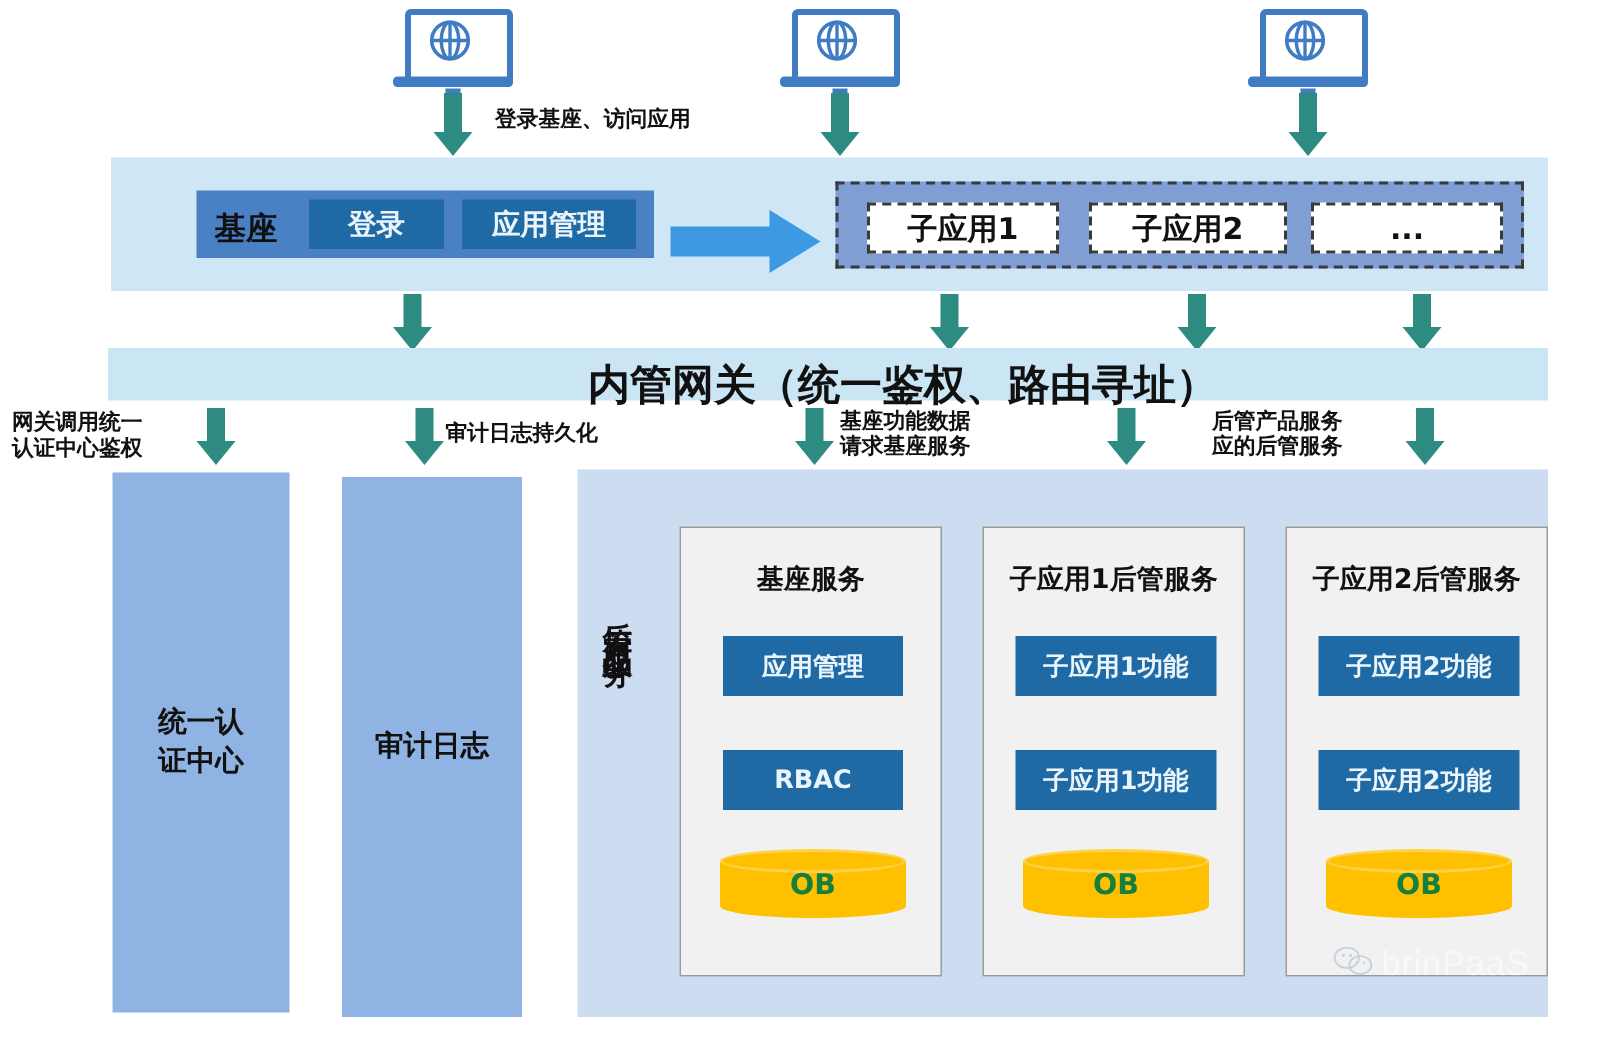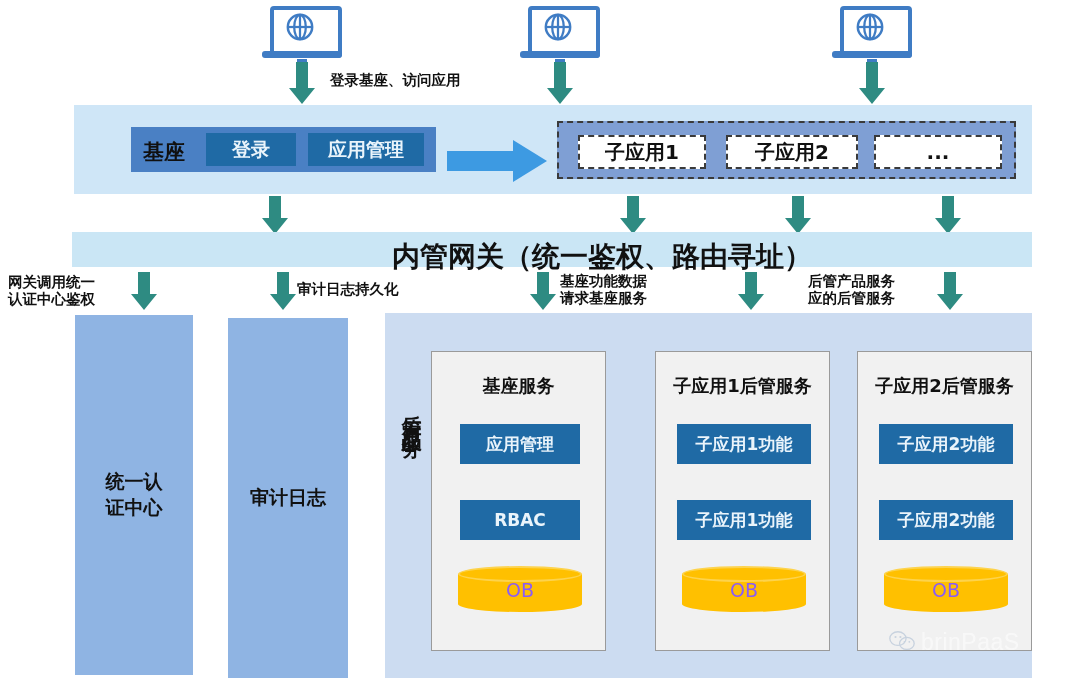--- a/index.html
+++ b/index.html
@@ -106,21 +106,21 @@
     display:flex;align-items:center;justify-content:center;
     font-family:"DejaVu Sans","Liberation Sans",sans-serif;
   }
   .ob{}
   .ob .body{position:absolute;left:0;top:8px;width:100%;height:30px;background:#FFC000;}
   .ob .top{position:absolute;left:0;top:0;width:100%;height:16px;background:#FFC000;border-radius:50%;border:2px solid #fdd34d;box-sizing:border-box;}
   .ob .bot{position:absolute;left:0;top:30px;width:100%;height:16px;background:#FFC000;border-radius:50%;}
   .ob .txt{
     position:absolute;left:0;top:10px;width:100%;height:28px;
     display:flex;align-items:center;justify-content:center;
-    font-weight:normal;font-size:19px;color:#8b5cf6;
+    font-weight:bold;font-size:19px;color:#15803d;
     font-family:"DejaVu Sans","Liberation Sans",sans-serif;
   }
 
   
   .wm-text{
     font-size:21px;color:#6e7f96;opacity:.72;white-space:nowrap;
     font-family:"DejaVu Sans","Liberation Sans",sans-serif;
   }
   .wm-brand{
     font-size:23px;color:#ffffff;opacity:.55;white-space:nowrap;letter-spacing:.5px;
@@ -276,21 +276,21 @@
     <span>
       <span>统一认</span><br>
       <span>证中心</span>
     </span>
   </div>
 
   <div class="abs panel-light" style="left:385px;top:313px;width:647px;height:365px;">
 
     <div class="abs vlabel" style="left:14px;top:85px;">后管产品服务</div>
 
-    <div class="abs svc-card" style="left:46px;top:38px;width:175px;height:300px;">
+    <div class="abs svc-card" style="left:68px;top:38px;width:175px;height:300px;">
       <div class="abs svc-title" style="left:0;top:22px;width:100%;">基座服务</div>
       <div class="abs svc-btn" style="left:28px;top:72px;width:120px;height:40px;">应用管理</div>
       <div class="abs svc-btn" style="left:28px;top:148px;width:120px;height:40px;text-align:center;">RBAC</div>
       <div class="abs ob" style="left:26px;top:214px;width:124px;height:46px;">
         <div class="bot"></div>
           <div class="body"></div>
           <div class="top"></div>
         <div class="txt">OB</div>
       </div>
     </div>

